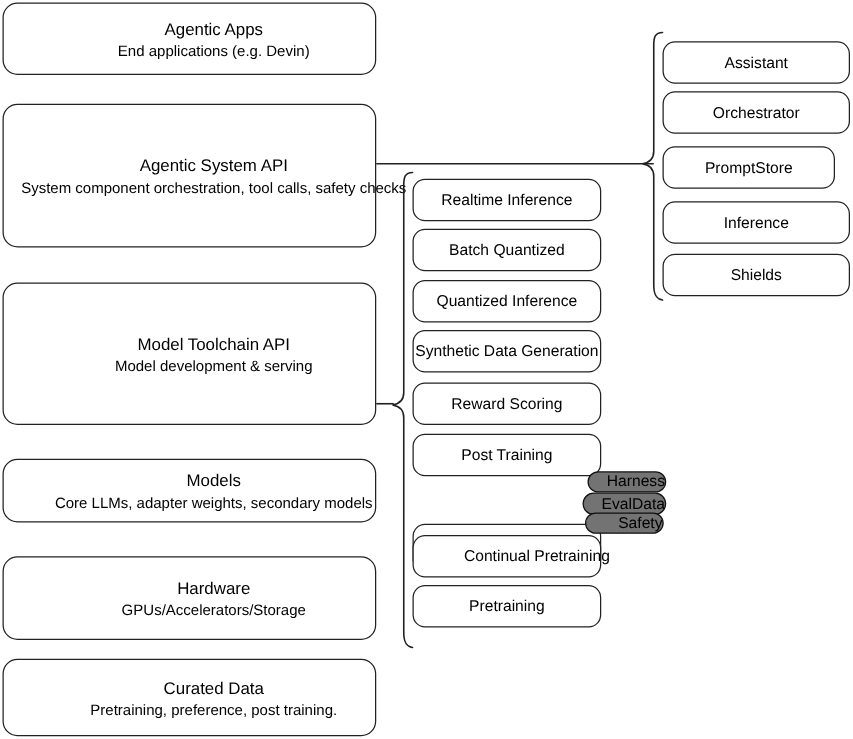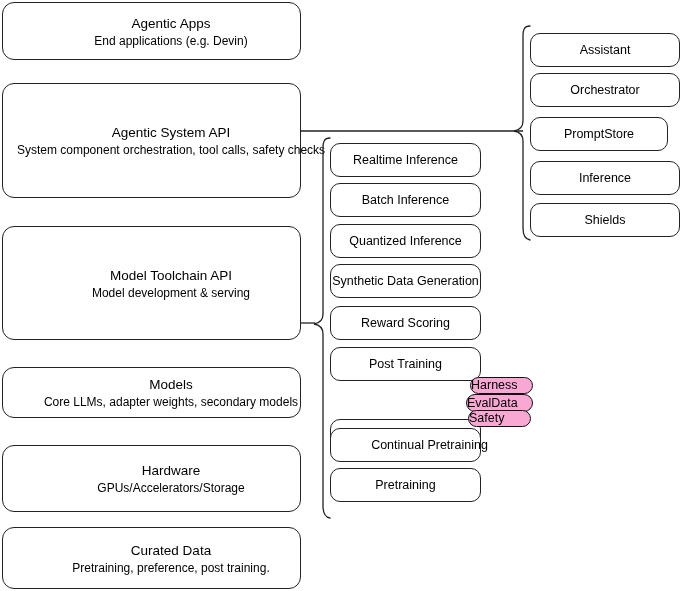--- a/index.html
+++ b/index.html
@@ -55,24 +55,24 @@
     justify-content: center;
     font-size: 12.5px;
     line-height: 16px;
     white-space: nowrap;
   }
   .pill {
     position: absolute;
     box-sizing: border-box;
     border: 1.3px solid #111111;
     border-radius: 999px;
-    background: #f9a8d4;
+    background: #737373;
     display: flex;
     align-items: center;
-    justify-content: flex-start;
+    justify-content: flex-end;
     font-size: 12.5px;
     line-height: 15px;
     white-space: nowrap;
     z-index: 5;
   }
   .connector {
     position: absolute;
     pointer-events: none;
   }
   .brace {
@@ -149,21 +149,21 @@
                C8,108 11,111 11,117
                L11,204
                C11,210 12,215 18,216" stroke="#222222" stroke-width="1.3" fill="none" stroke-linecap="round"></path>
     </svg>
   </div>
 
   <div class="stack-box" style="left:330px; top:143px; width:151px; height:34px;">
     <span>Realtime Inference</span>
   </div>
   <div class="stack-box" style="left:330px; top:183px; width:151px; height:34px;">
-    <span>Batch Inference</span>
+    <span>Batch Quantized</span>
   </div>
   <div class="stack-box" style="left:330px; top:224px; width:151px; height:34px;">
     <span>Quantized Inference</span>
   </div>
   <div class="stack-box" style="left:330px; top:264px; width:151px; height:34px;">
     <span>Synthetic Data Generation</span>
   </div>
   <div class="stack-box" style="left:330px; top:306px; width:151px; height:34px;">
     <span>Reward Scoring</span>
   </div>

